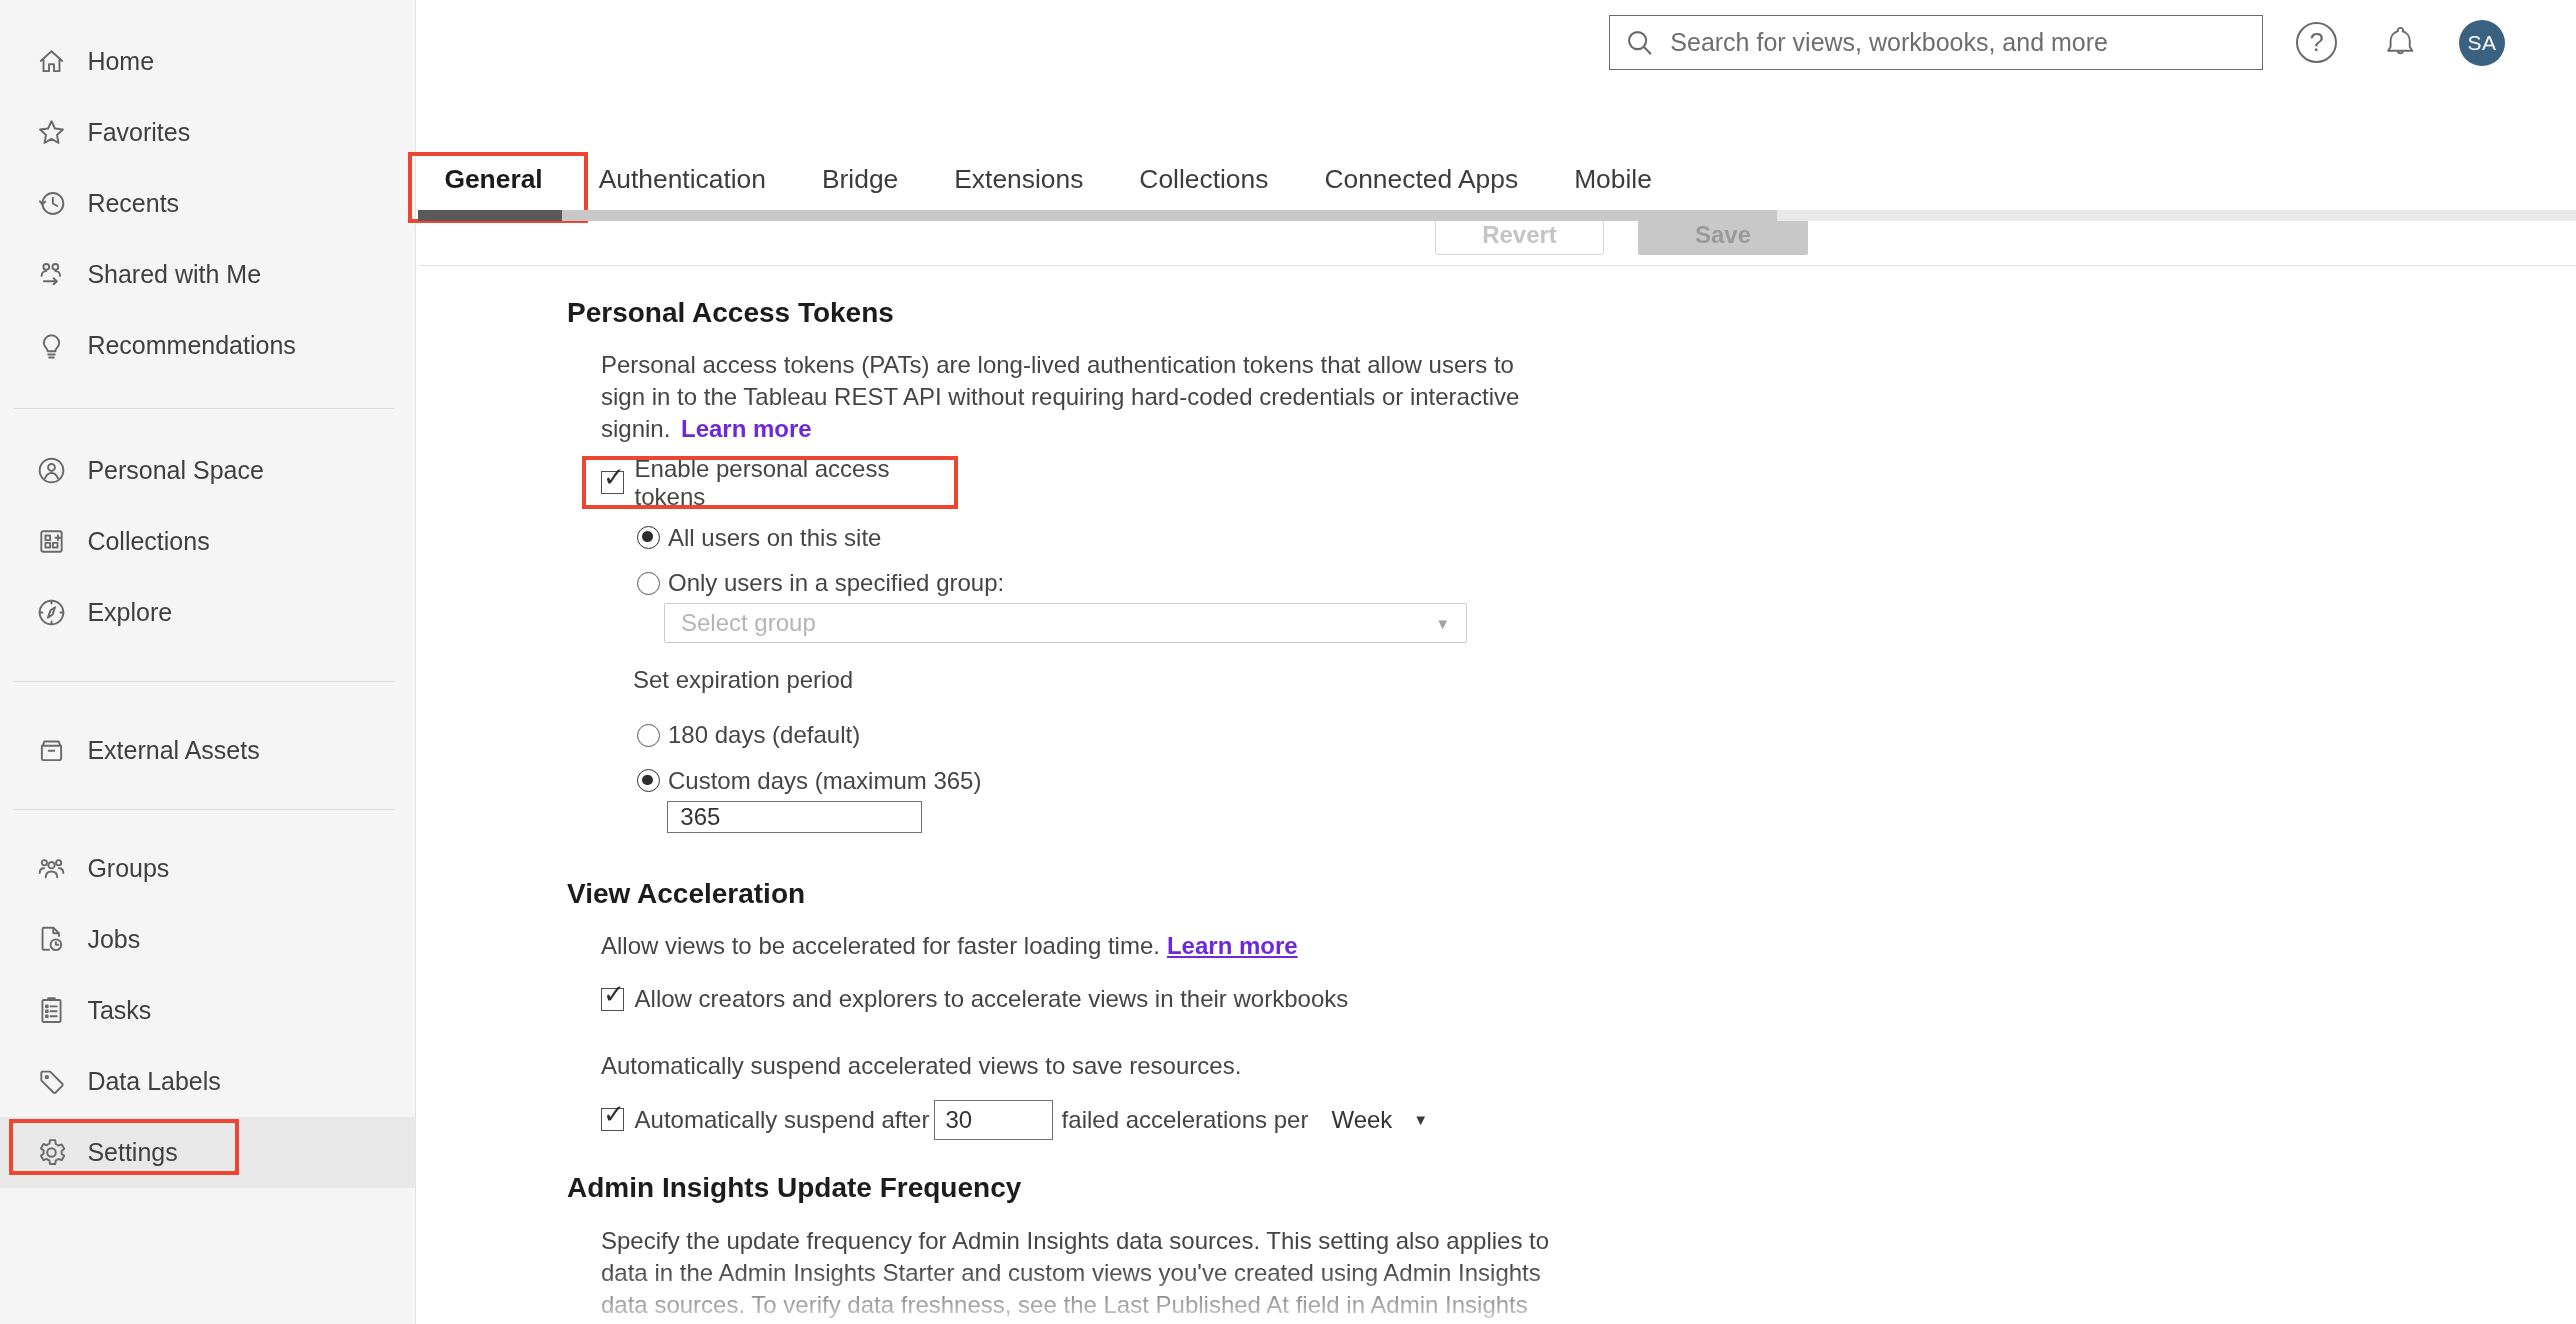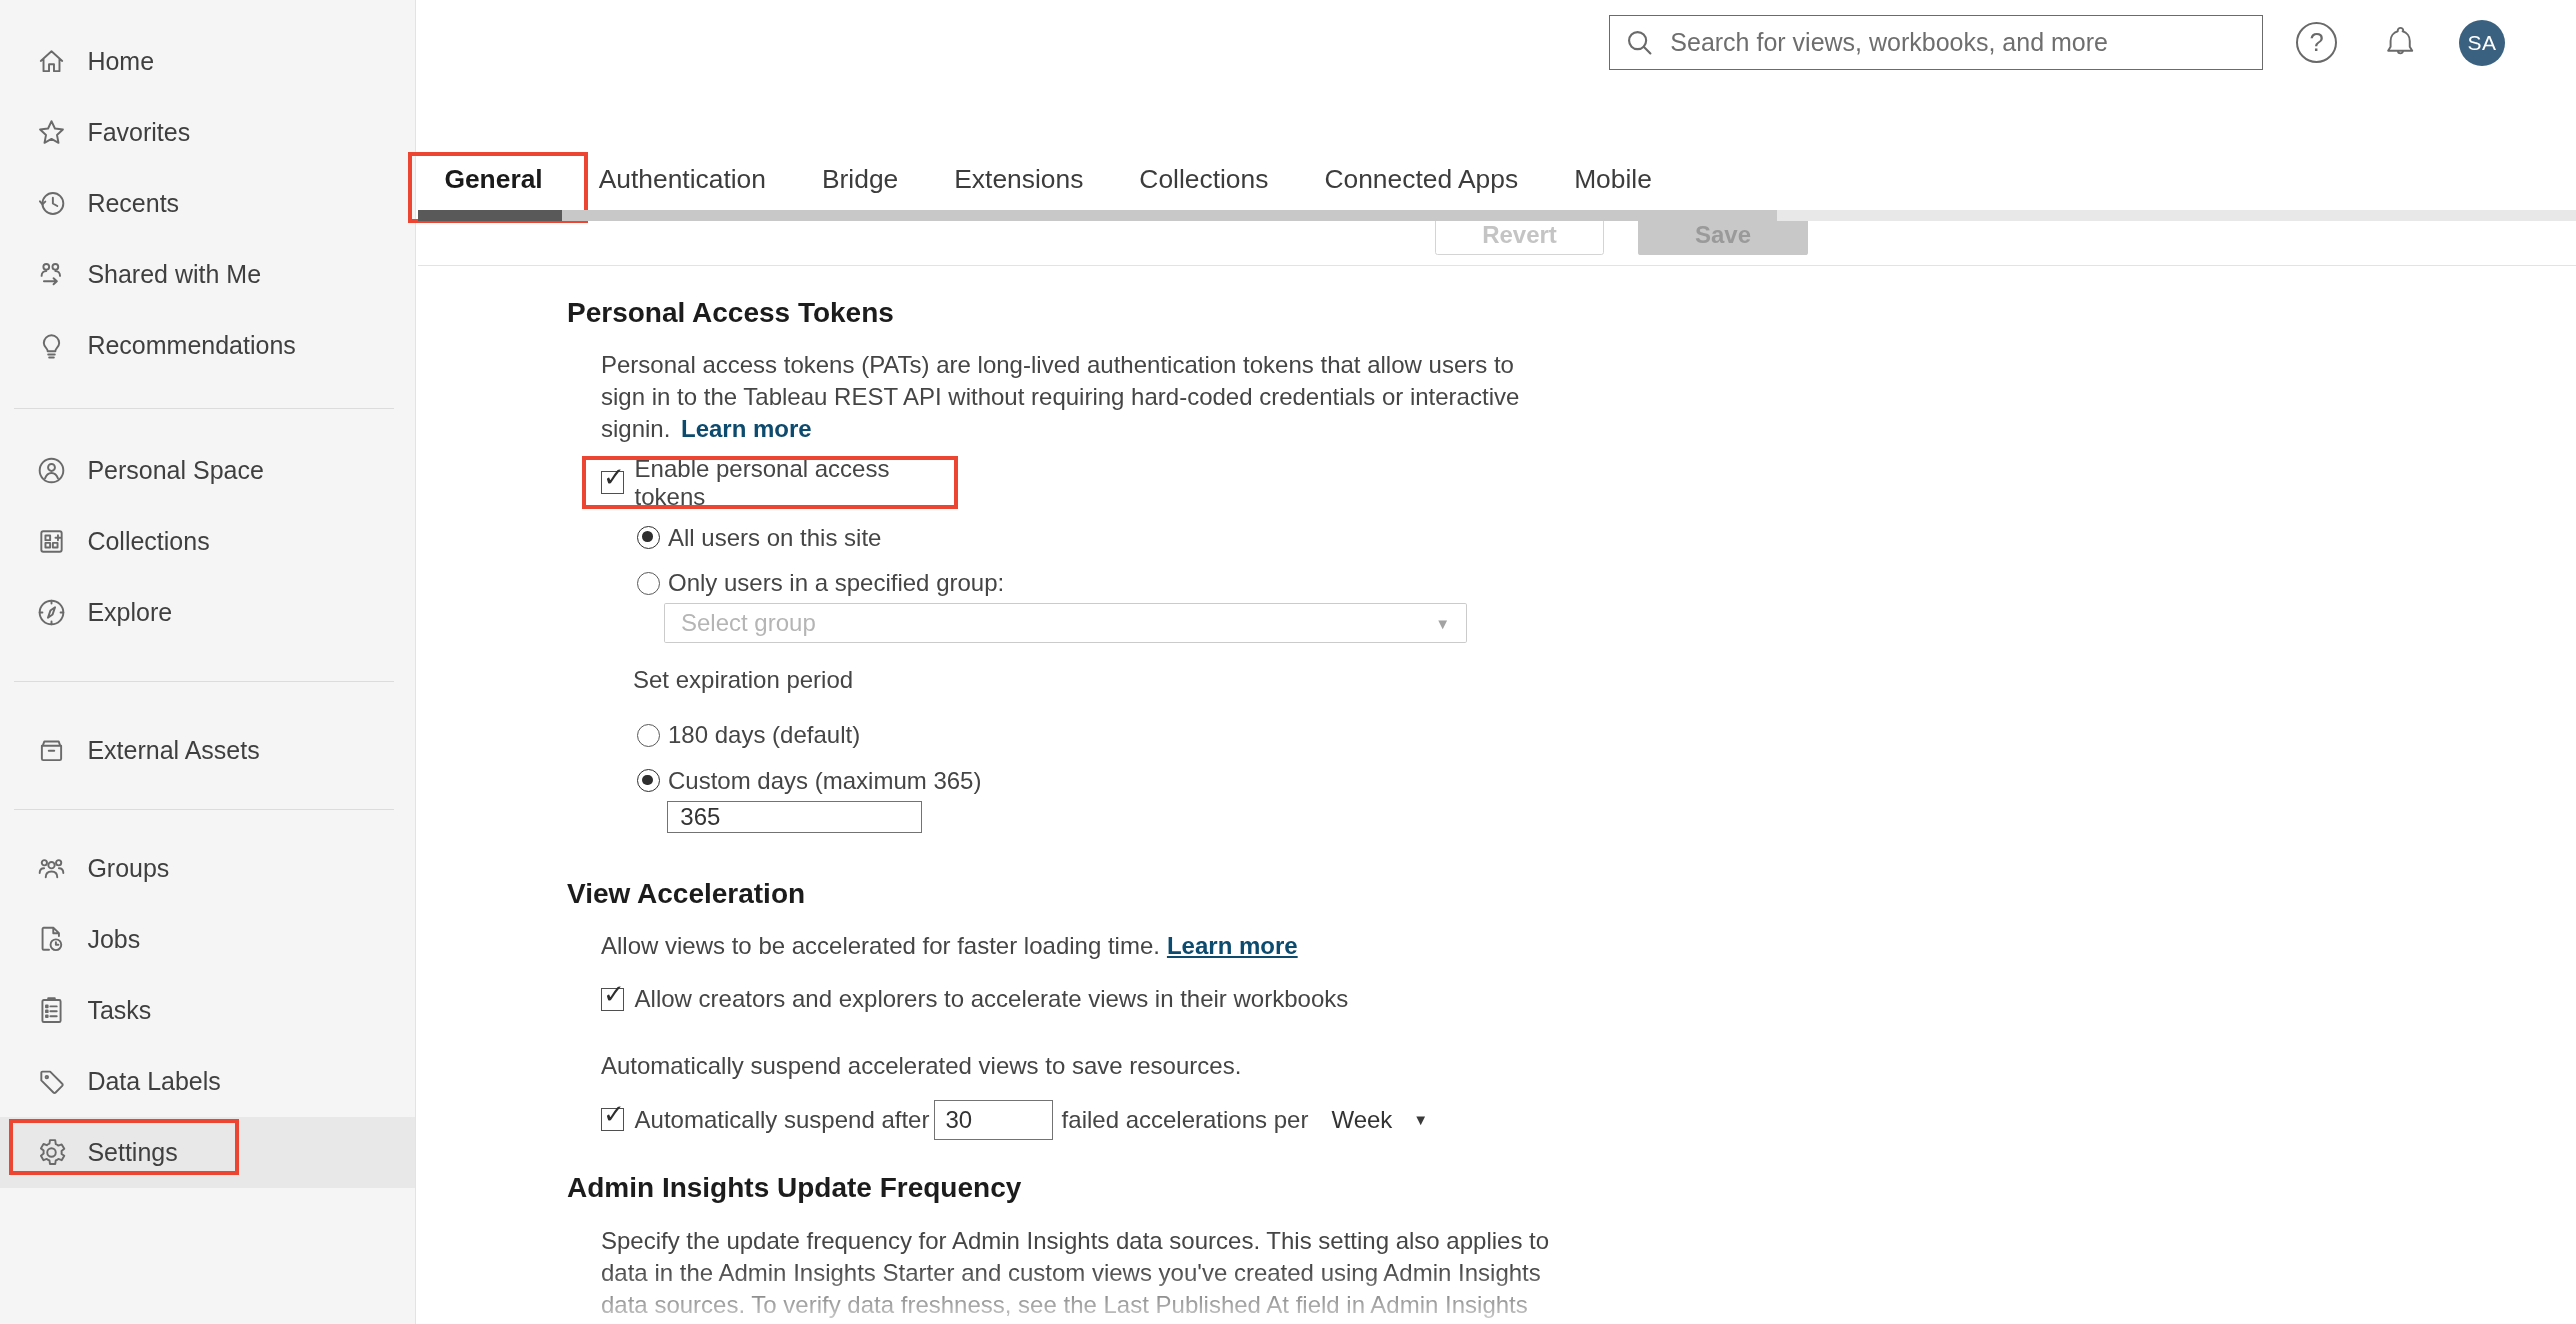--- a/index.html
+++ b/index.html
@@ -54,21 +54,21 @@
   .hdiv{border-top:1.8px solid #e3e3e3;margin-top:9.7px;}
 
   
   .content{padding-left:149px;color:#454545;}
   .content h2{margin:0;font-size:28px;line-height:30px;color:#1c1c1c;font-weight:bold;}
   .h-pat{margin-top:32px!important;}
   .h-va{margin-top:46px!important;}
   .h-ai{margin-top:33px!important;}
   .para{margin:21px 0 0 34px;font-size:24px;line-height:32px;white-space:pre-line;max-width:1234px;}
   .para-ai{margin-top:22px;}
-  a.lnk{color:#0c4a6e;font-weight:bold;text-decoration:none;cursor:pointer;margin-top:46px;}
+  a.lnk{color:#6d28d9;font-weight:bold;text-decoration:none;cursor:pointer;margin-top:46px;}
   a.lnk.u{text-decoration:underline;}
   .ml12{margin-left:10.6px;}
 
   .annotate-row{margin:11.5px 0 0 15px;width:376px;height:53px;border:4.4px solid #ec4632;
     box-sizing:border-box;display:flex;align-items:center;padding-left:15px;gap:10.6px;}
   .cb{position:relative;width:23px;height:23px;border:1.8px solid #4f4f4f;box-sizing:border-box;
     background:#fff;flex:0 0 auto;cursor:pointer;}
   .cbmark{position:absolute;top:-8px;left:0.9px;font-size:26.4px;color:#2e2e2e;line-height:1;}
   .lbl{font-size:24px;color:#454545;}
 

